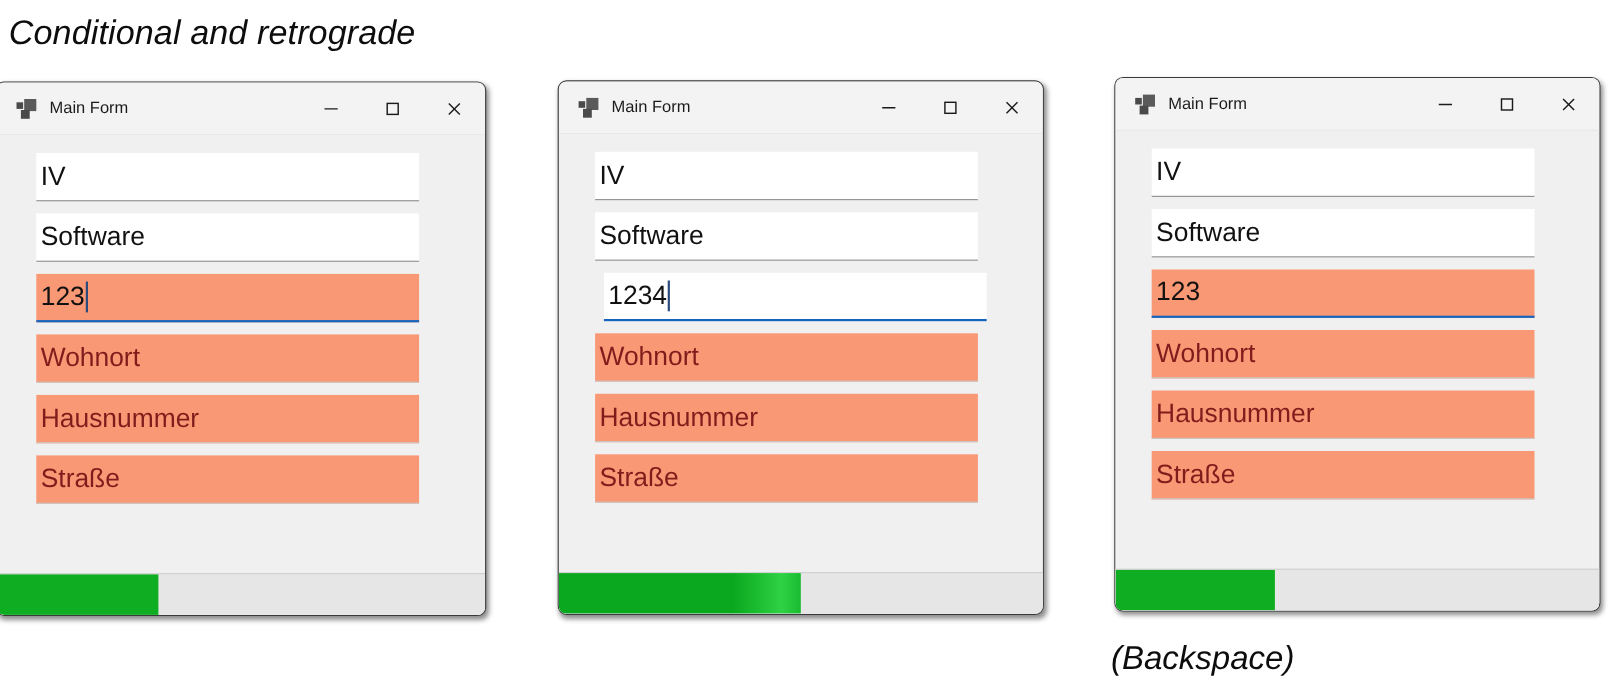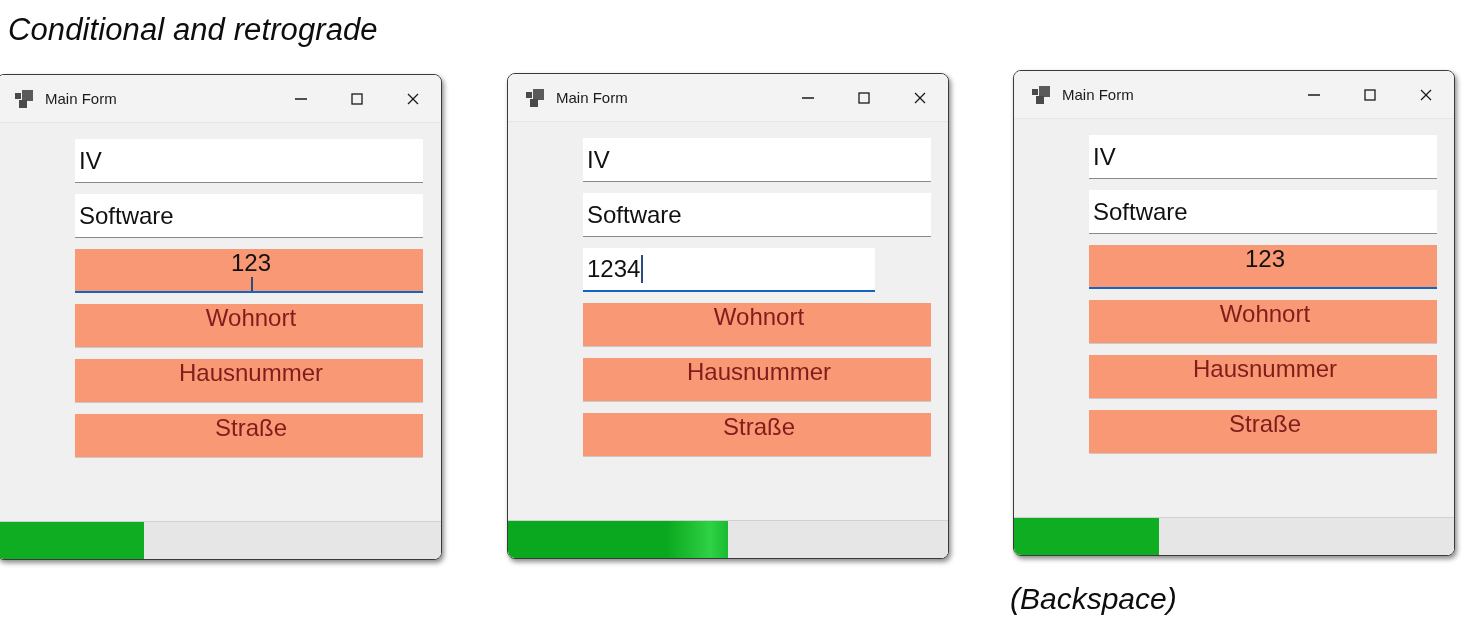--- a/index.html
+++ b/index.html
@@ -116,26 +116,24 @@
     background: #ffffff;
     border: none;
     border-bottom: 1px solid #8a8a8a;
     display: flex;
     align-items: center;
     padding-left: 4px;
     font-size: 24px;
     color: #111111;
     overflow: hidden;
     white-space: nowrap;
-    margin-left: 42px;
   }
   .field.invalid {
     background: #f99874;
     border-bottom: 1px solid #c9c9c9;
-    flex-direction: column;
   }
   .field.placeholder {
     color: #7f1d1d;
   }
   .field.focused {
     border-bottom: 2px solid #1565c0;
   }
   .caret {
     display: inline-block;
     width: 2px;
@@ -261,21 +259,21 @@
       </span>
     </span>
   </div>
   <div class="client" style="height:437px;">
     <div class="field" style="left:33px; top:16px; width:348px; height:44px;">
       <span>IV</span>
     </div>
     <div class="field" style="left:33px; top:71px; width:348px; height:44px;">
       <span>Software</span>
     </div>
-    <div class="field focused" style="left:33px; top:126px; width:292px; height:44px;">
+    <div class="field focused" style="left:41px; top:126px; width:348px; height:44px;">
       <span>1234</span>
       <span class="caret"></span>
     </div>
     <div class="field invalid placeholder" style="left:33px; top:181px; width:348px; height:44px;">
       <span>Wohnort</span>
     </div>
     <div class="field invalid placeholder" style="left:33px; top:236px; width:348px; height:44px;">
       <span>Hausnummer</span>
     </div>
     <div class="field invalid placeholder" style="left:33px; top:291px; width:348px; height:44px;">

